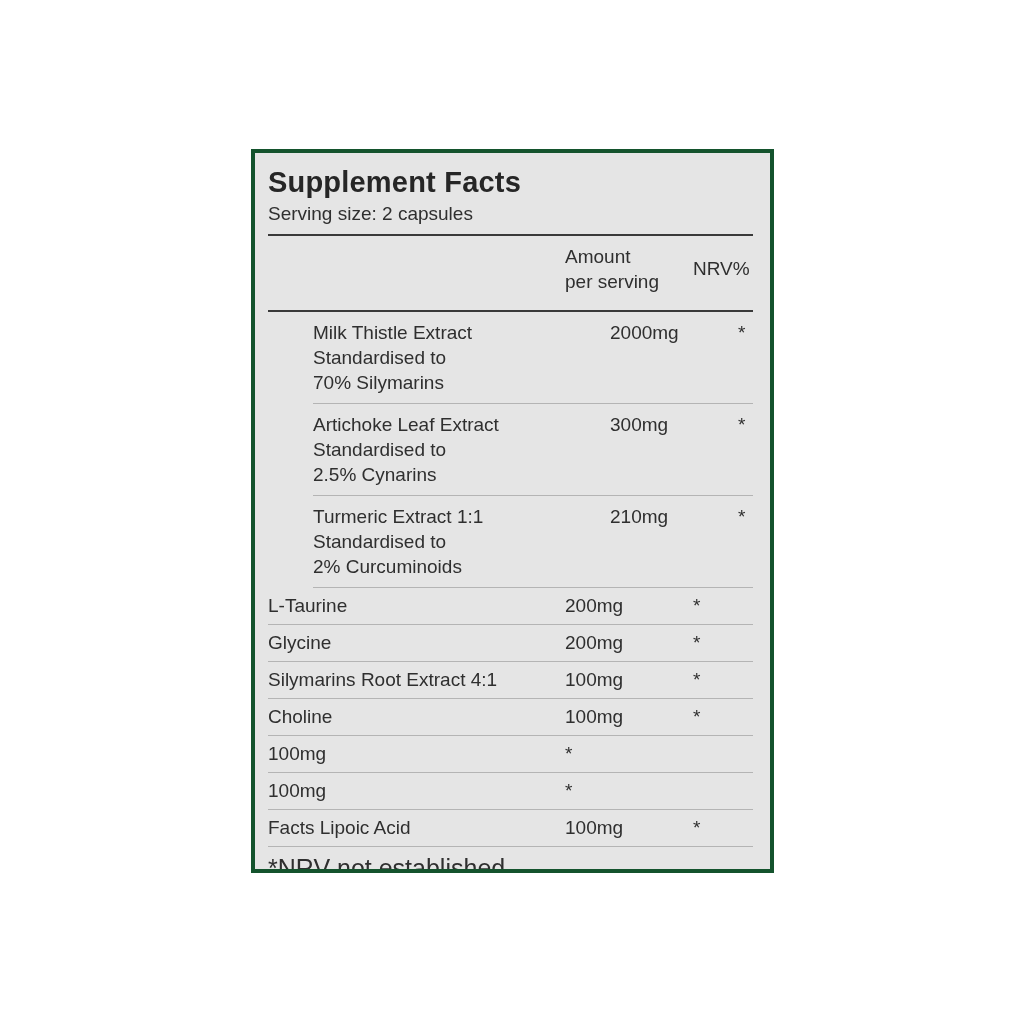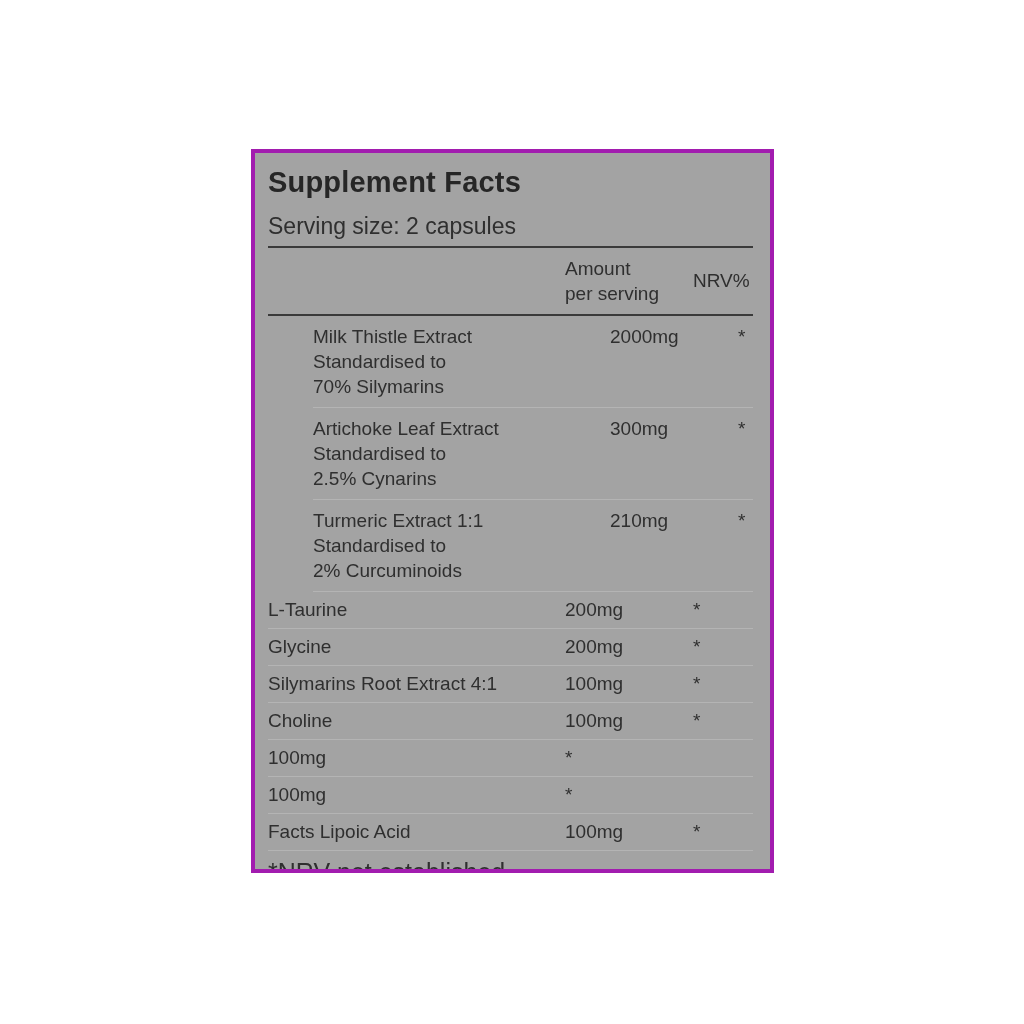--- a/index.html
+++ b/index.html
@@ -19,55 +19,55 @@
     background: #ffffff;
     overflow: hidden;
   }
   .panel {
     position: absolute;
     left: 251px;
     top: 149px;
     width: 523px;
     height: 724px;
     box-sizing: border-box;
-    border: 4px solid #a21caf;
-    background: #a3a3a3;
+    border: 4px solid #14532d;
+    background: #e5e5e5;
     padding: 0 17px 0 13px;
     overflow: hidden;
   }
   .title {
     margin-top: 13px;
     font-size: 29px;
     line-height: 33px;
     font-weight: 600;
     letter-spacing: 0.2px;
     color: #262626;
   }
   .serving {
-    margin-top: 14px;
-    font-size: 23px;
+    margin-top: 2px;
+    font-size: 19px;
     line-height: 26px;
     color: #2f2f2f;
   }
   .rule-heavy {
     height: 2px;
     background: #3a3a3a;
     border: none;
     margin: 0;
   }
   .rule-heavy.after-serving { margin-top: 7px; }
   .grid-row {
     display: grid;
     grid-template-columns: 297px 128px 1fr;
     align-items: start;
     font-size: 19px;
     line-height: 25px;
   }
   .header-row {
-    padding: 8px 0 8px 0;
+    padding: 8px 0 16px 0;
   }
   .header-row .col-amount,
   .header-row .col-nrv {
     color: #2f2f2f;
     white-space: pre-line;
   }
   .header-row .col-nrv { padding-top: 12px; }
   .ingredient-row {
     padding: 5px 0 6px 0;
     border-bottom: 1px solid #b4b4b4;

